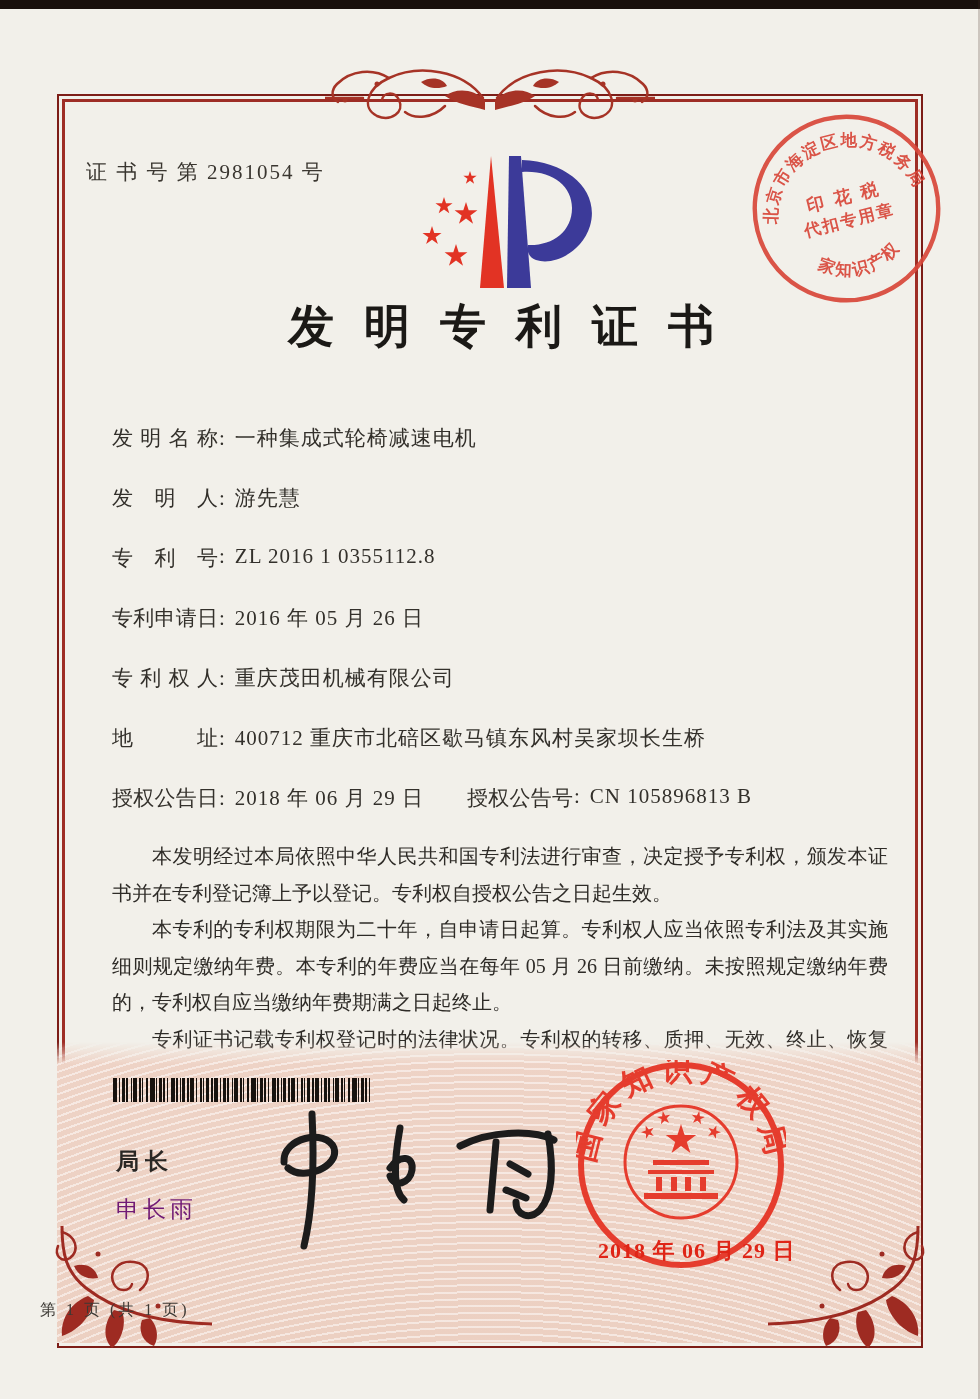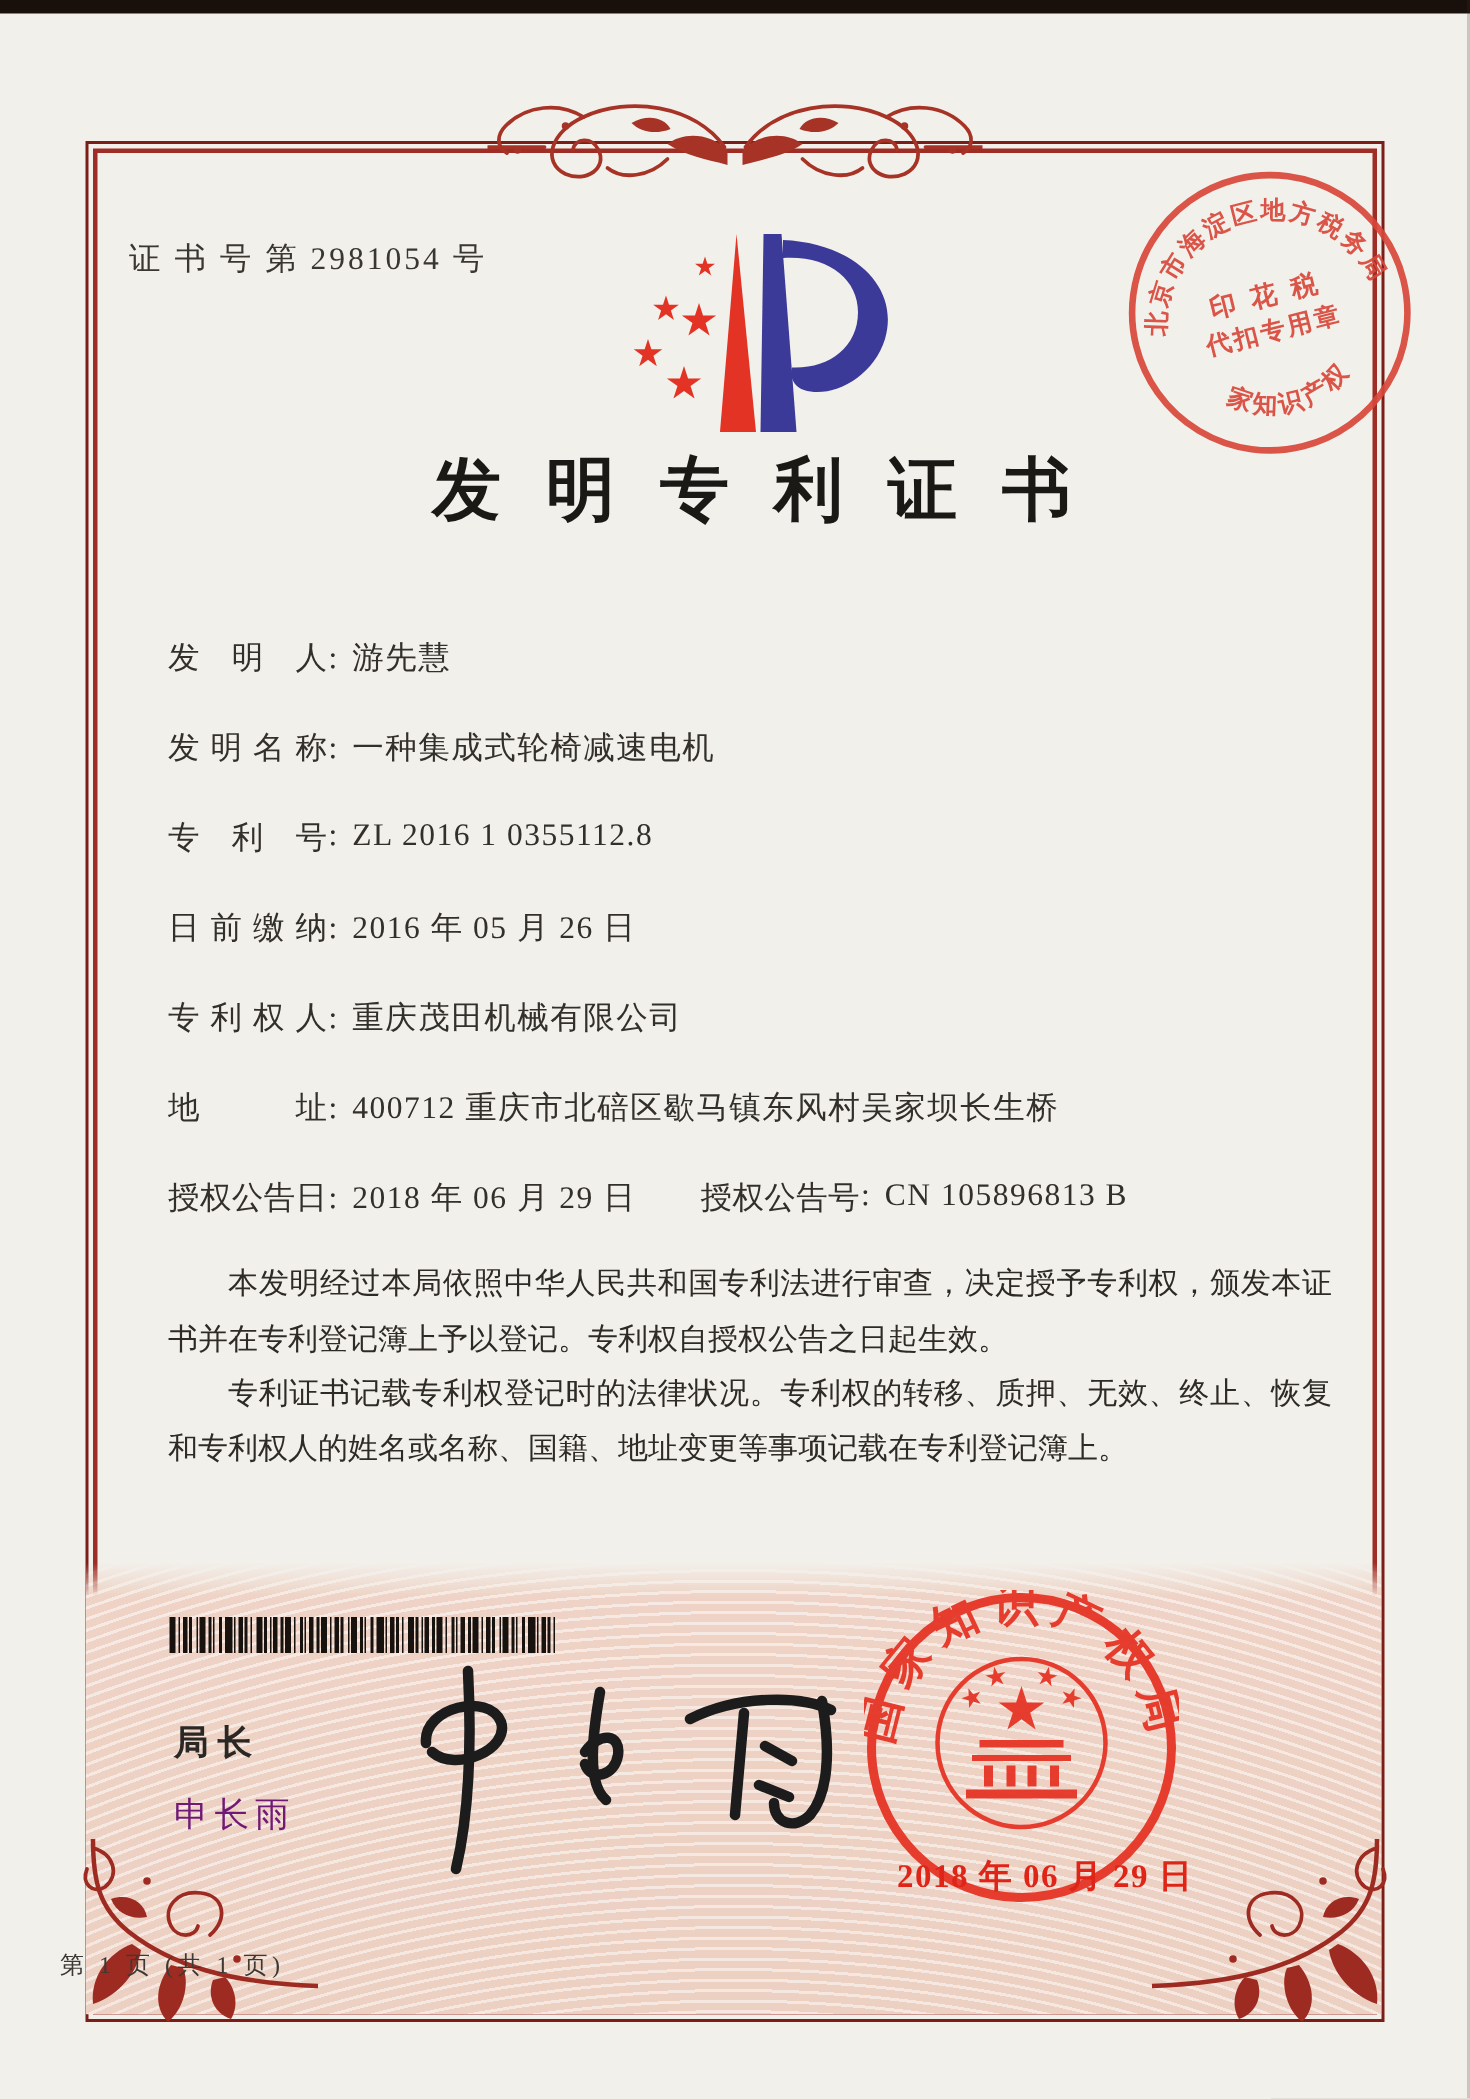--- a/index.html
+++ b/index.html
@@ -136,47 +136,48 @@
       <textPath href="#taxBotArc" startOffset="50%" text-anchor="middle">国家知识产权局</textPath>
     </text>
     <text x="105" y="99" text-anchor="middle" font-size="18" font-weight="bold" fill="#d8473a" letter-spacing="3">印 花 税</text>
     <text x="105" y="123" text-anchor="middle" font-size="17" font-weight="bold" fill="#d8473a" letter-spacing="2">代扣专用章</text>
   </svg>
 
   <div class="abs title">发明专利证书</div>
 
   <div class="abs fields">
     <div class="frow">
+      <span class="flab">发明名称</span><span class="fcolon">:</span><span class="fval">一种集成式轮椅减速电机</span>
+    </div>
+    <div class="frow">
       <span class="flab">发明人</span><span class="fcolon">:</span><span class="fval">游先慧</span>
     </div>
     <div class="frow">
-      <span class="flab">发明名称</span><span class="fcolon">:</span><span class="fval">一种集成式轮椅减速电机</span>
-    </div>
-    <div class="frow">
       <span class="flab">专利号</span><span class="fcolon">:</span><span class="fval">ZL 2016 1 0355112.8</span>
     </div>
     <div class="frow">
-      <span class="flab">日前缴纳</span><span class="fcolon">:</span><span class="fval">2016 年 05 月 26 日</span>
+      <span class="flab">专利申请日</span><span class="fcolon">:</span><span class="fval">2016 年 05 月 26 日</span>
     </div>
     <div class="frow">
       <span class="flab">专利权人</span><span class="fcolon">:</span><span class="fval">重庆茂田机械有限公司</span>
     </div>
     <div class="frow">
       <span class="flab">地址</span><span class="fcolon">:</span><span class="fval">400712 重庆市北碚区歇马镇东风村吴家坝长生桥</span>
     </div>
     <div class="frow">
       <span class="flab">授权公告日</span><span class="fcolon">:</span><span class="fval">2018 年 06 月 29 日</span>
       <span class="grant2">
         <span class="flab">授权公告号</span><span class="fcolon">:</span><span class="fval">CN 105896813 B</span>
       </span>
     </div>
   </div>
 
   <div class="abs body">
     <p>本发明经过本局依照中华人民共和国专利法进行审查，决定授予专利权，颁发本证书并在专利登记簿上予以登记。专利权自授权公告之日起生效。</p>
+    <p>本专利的专利权期限为二十年，自申请日起算。专利权人应当依照专利法及其实施细则规定缴纳年费。本专利的年费应当在每年 05 月 26 日前缴纳。未按照规定缴纳年费的，专利权自应当缴纳年费期满之日起终止。</p>
     <p>专利证书记载专利权登记时的法律状况。专利权的转移、质押、无效、终止、恢复和专利权人的姓名或名称、国籍、地址变更等事项记载在专利登记簿上。</p>
   </div>
 
   <div class="abs pinkzone"></div>
 
   <svg class="abs corner-bl" width="160" height="125" viewBox="0 0 160 125">
       <use href="#cornerfl"></use>
     </svg>
   <svg class="abs corner-br" width="160" height="125" viewBox="0 0 160 125">
       <use href="#cornerfl"></use>

